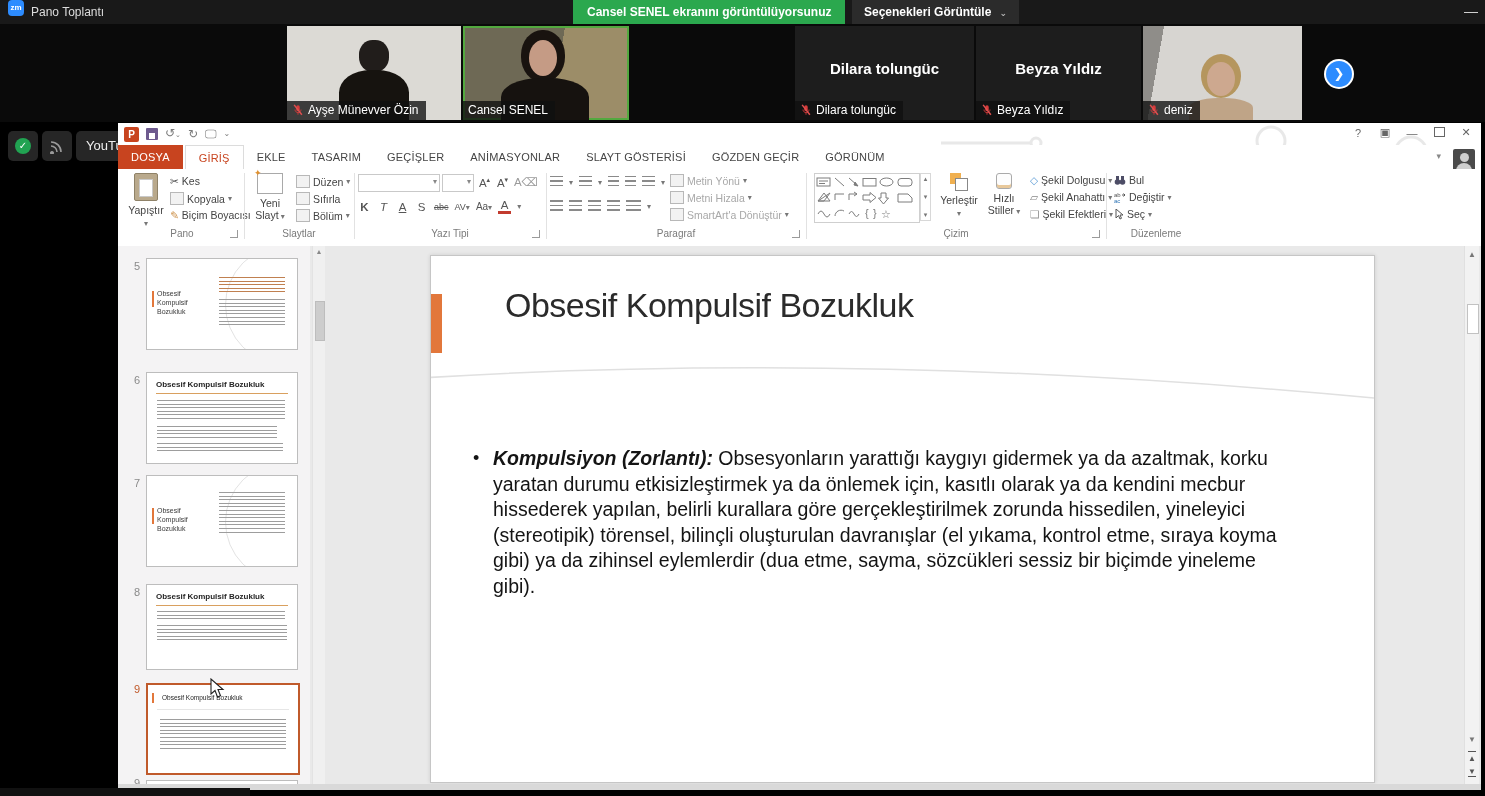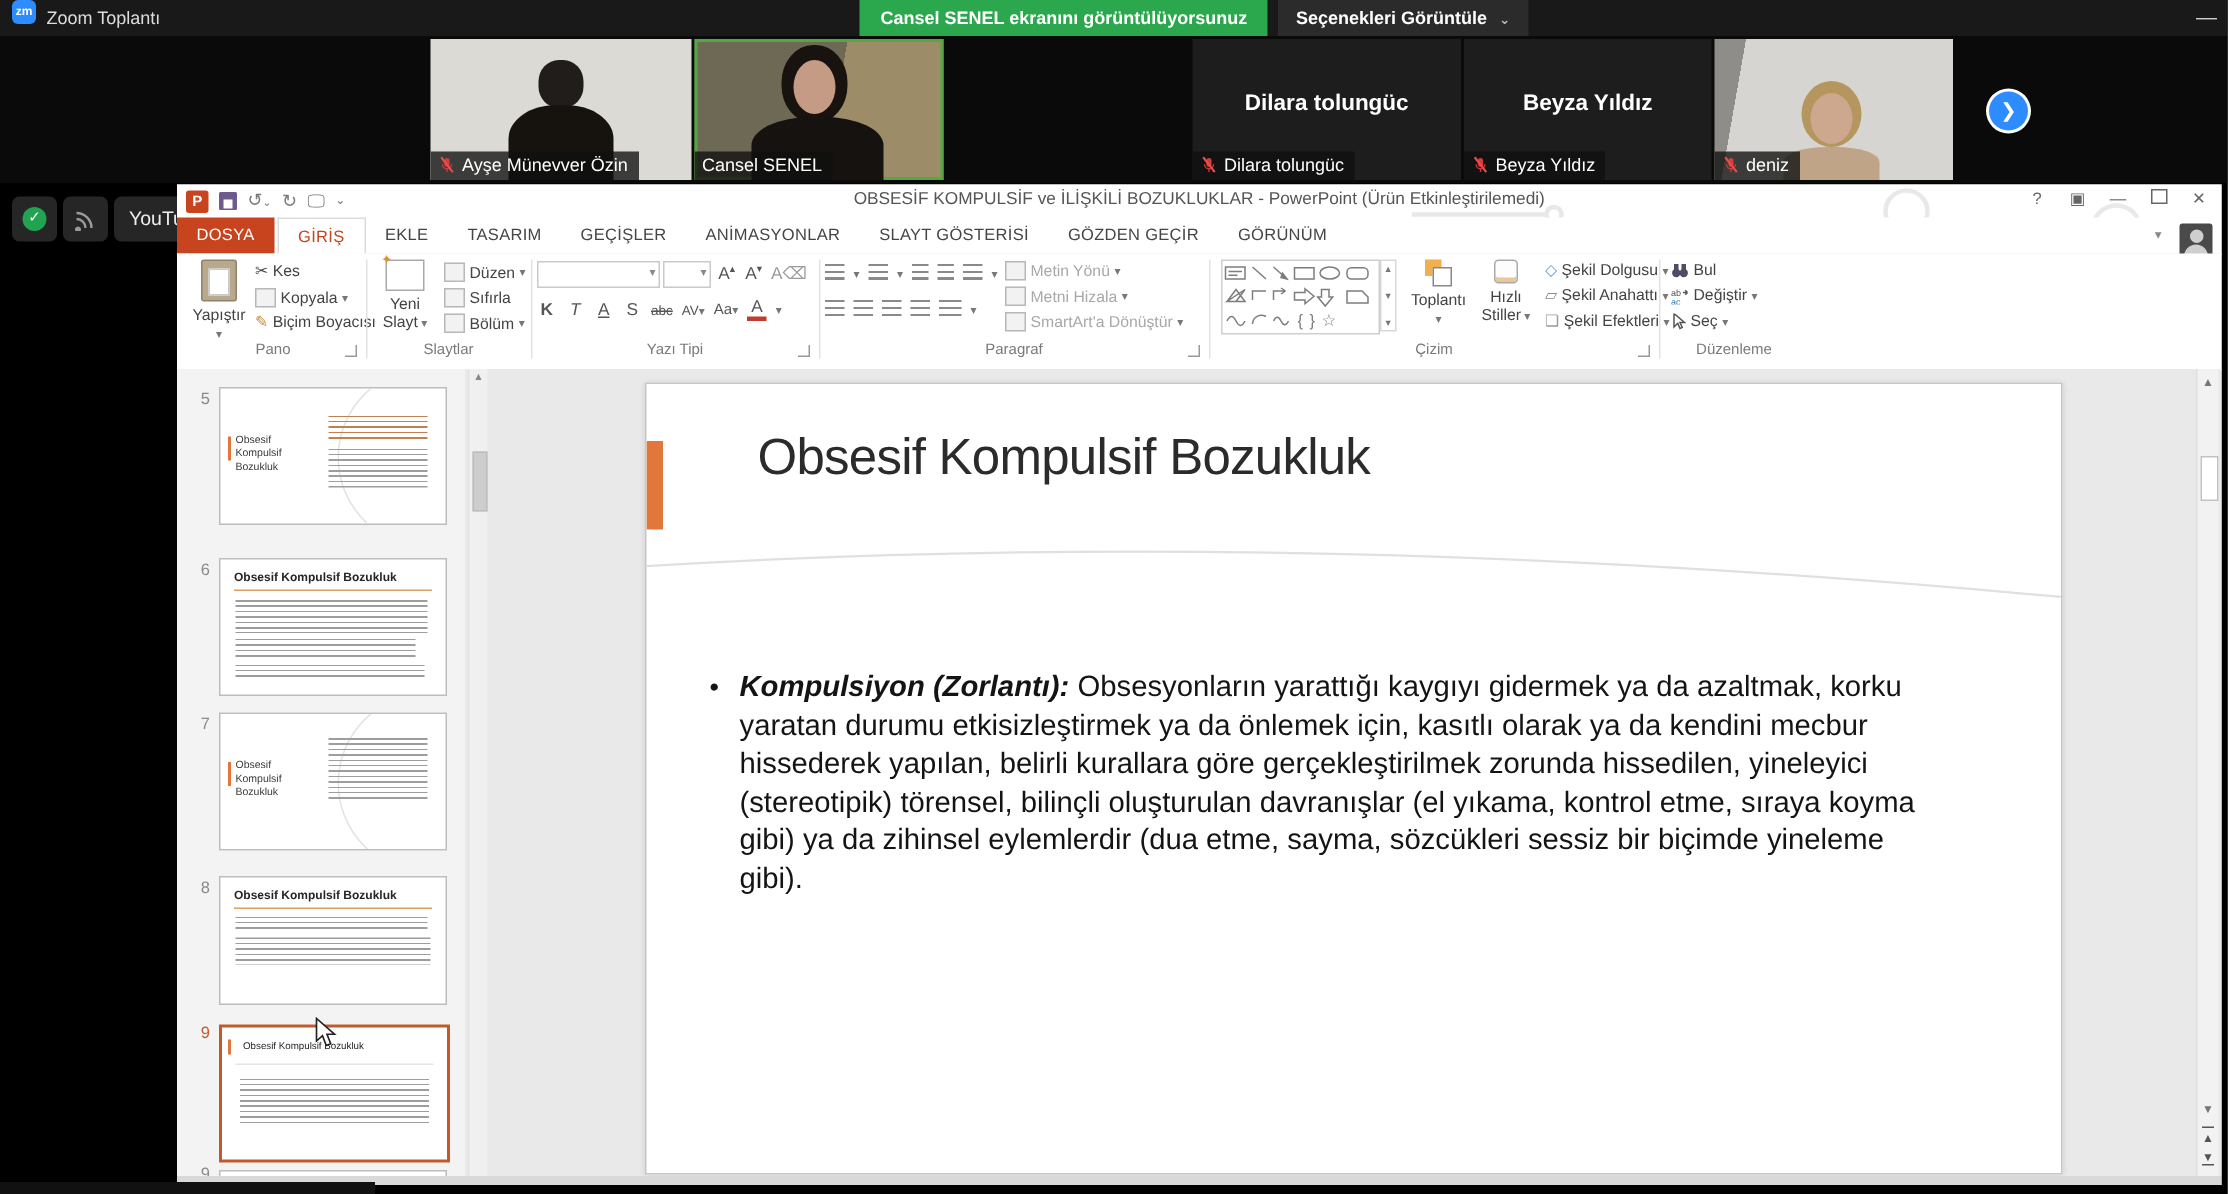--- a/index.html
+++ b/index.html
@@ -127,21 +127,21 @@
   .bottom-black{left:0;top:788px;width:250px;height:8px;background:#111;}
   
   .micoff{width:12px;height:12px;flex:0 0 auto;}
   .cursor{left:210px;top:678px;}
 </style>
 </head>
 <body>
 
 <div class="abs zoombar">
   <div class="abs zm-logo">zm</div>
-  <div class="abs zm-title">Zoom Toplantı</div>
+  <div class="abs zm-title">Pano Toplantı</div>
   <div class="abs share-banner">Cansel SENEL ekranını görüntülüyorsunuz</div>
   <div class="abs opt-btn"><span>Seçenekleri Görüntüle</span><span class="opt-caret">⌄</span></div>
   <div class="abs win-min-dash">—</div>
 </div>
 
 <div class="abs strip">
 
   <div class="tile" style="left:287px;width:174px;background:#dcdad5;">
     <div class="fig-head" style="left:72px;top:14px;width:30px;height:32px;background:#211d1b;border-radius:45%;"></div>
     <div class="fig-body" style="left:52px;top:44px;width:70px;height:50px;background:#16130f;"></div>
@@ -240,21 +240,20 @@
       </g>
     </svg>
     <div class="abs qat">
       <div class="ppt-logo">P</div>
       <div class="save-ic"></div>
       <span class="ic">↺<span style="font-size:7px;">⌄</span></span>
       <span class="ic">↻</span>
       <span class="ic">🖵</span>
       <span class="ic" style="font-size:8px;">⌄</span>
     </div>
-    <div class="abs wtitle">OBSESİF KOMPULSİF ve İLİŞKİLİ BOZUKLUKLAR - PowerPoint (Ürün Etkinleştirilemedi)</div>
     <div class="abs wctrl">
       <span class="b">?</span>
       <span class="b">▣</span>
       <span class="b">—</span>
       <span class="b"><span class="restore-ic" style="display:inline-block;"></span></span>
       <span class="b">✕</span>
     </div>
   </div>
 
   <div class="abs tabrow">
@@ -417,21 +416,21 @@
       <div class="shp-scroll">
           <span>▴</span>
           <span>▾</span>
           <span>▾</span>
         </div>
       <div class="bigbtn" style="left:128px;width:46px;">
         <span class="bico" style="position:relative;width:18px;height:18px;">
             <span class="sq-orange"></span>
             <span class="sq-white"></span>
           </span>
-        <span>Toplantı</span><br><span class="caret">▾</span>
+        <span>Yerleştir</span><br><span class="caret">▾</span>
       </div>
       <div class="bigbtn" style="left:176px;width:40px;">
         <span class="bico qstyle"></span>
         <span>Hızlı</span><br>
         <span>Stiller</span><span class="caret"> ▾</span>
       </div>
       <div class="row" style="left:222px;top:5px;">
           <span style="color:#5b9bd5;">◇</span>
           <span>Şekil Dolgusu</span>
           <span class="caret">▾</span>

